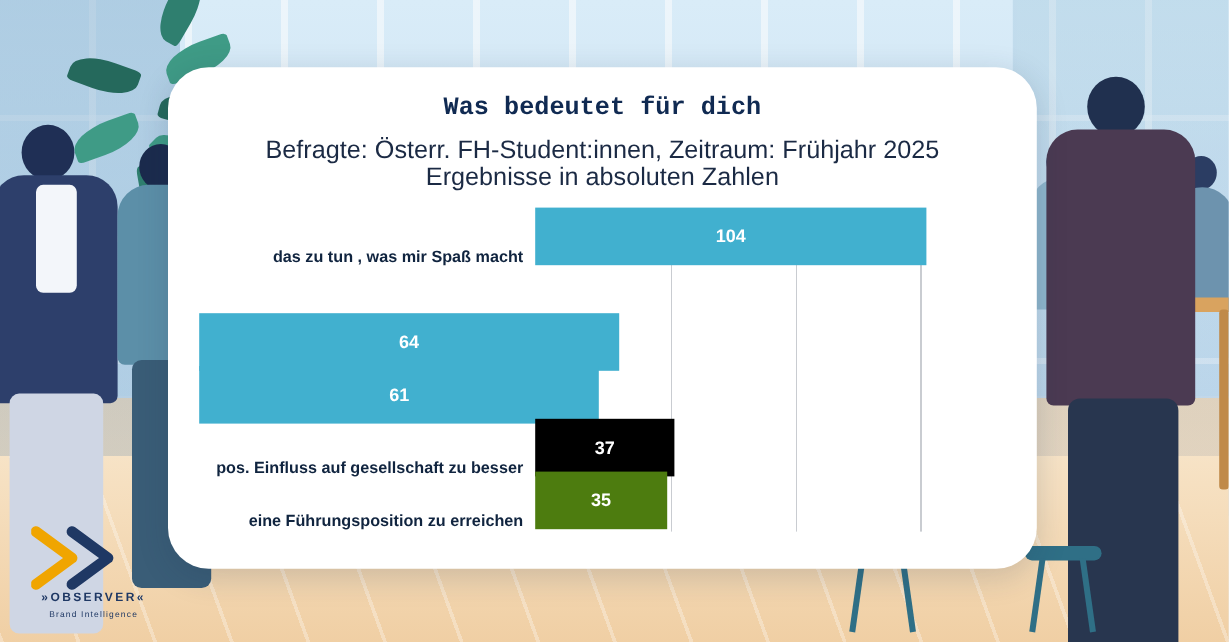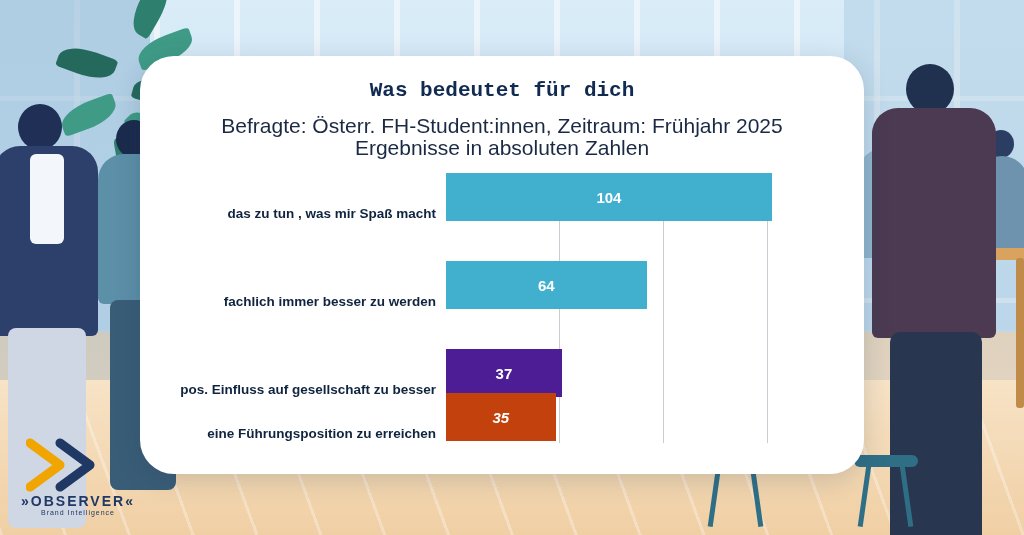--- a/index.html
+++ b/index.html
@@ -143,21 +143,21 @@
     position: absolute;
     left: 18px; bottom: 12px;
     width: 120px; height: 86px;
   }
   .logo-mark { position: absolute; left: 8px; top: 0; width: 96px; height: 56px; }
   .logo-text {
     position: absolute;
     left: 0; top: 56px; width: 120px;
     text-align: center;
     color: #1f3864;
-    font-size: 14px;
+    font-size: 10px;
     font-weight: bold;
     letter-spacing: 2px;
   }
   .logo-sub {
     position: absolute;
     left: 0; top: 72px; width: 120px;
     text-align: center;
     color: #1f3864;
     font-size: 7px;
     letter-spacing: 1px;
@@ -338,44 +338,48 @@
               <div class="bar" style="width: 86.6667%; background: rgb(65, 176, 207);">
                 <span class="bar-value">104</span>
               </div>
             </div>
           </div>
 
           <div class="row">
           </div>
 
           <div class="row">
-            <div class="row-label">fachlich immer besser zu werden</div>
             <div class="bar-area">
               <div class="bar" style="width: 53.3333%; background: rgb(65, 176, 207);">
                 <span class="bar-value">64</span>
               </div>
             </div>
           </div>
 
           <div class="row">
+            <div class="bar-area">
+              <div class="bar" style="width: 50.8333%; background: rgb(65, 176, 207);">
+                <span class="bar-value">61</span>
+              </div>
+            </div>
           </div>
 
           <div class="row">
             <div class="row-label">pos. Einfluss auf gesellschaft zu besser</div>
             <div class="bar-area">
-              <div class="bar" style="width: 30.8333%; background: #4c1d95;">
+              <div class="bar" style="width: 30.8333%; background: #000000;">
                 <span class="bar-value">37</span>
               </div>
             </div>
           </div>
 
           <div class="row">
             <div class="row-label">eine Führungsposition zu erreichen</div>
             <div class="bar-area">
-              <div class="bar" style="width: 29.1667%; background: #c2410c; font-style: italic;">
+              <div class="bar" style="width: 29.1667%; background: #4d7c0f;">
                 <span class="bar-value">35</span>
               </div>
             </div>
           </div>
 
         </div>
       </div>
     </div>
   </div>
 </div>

